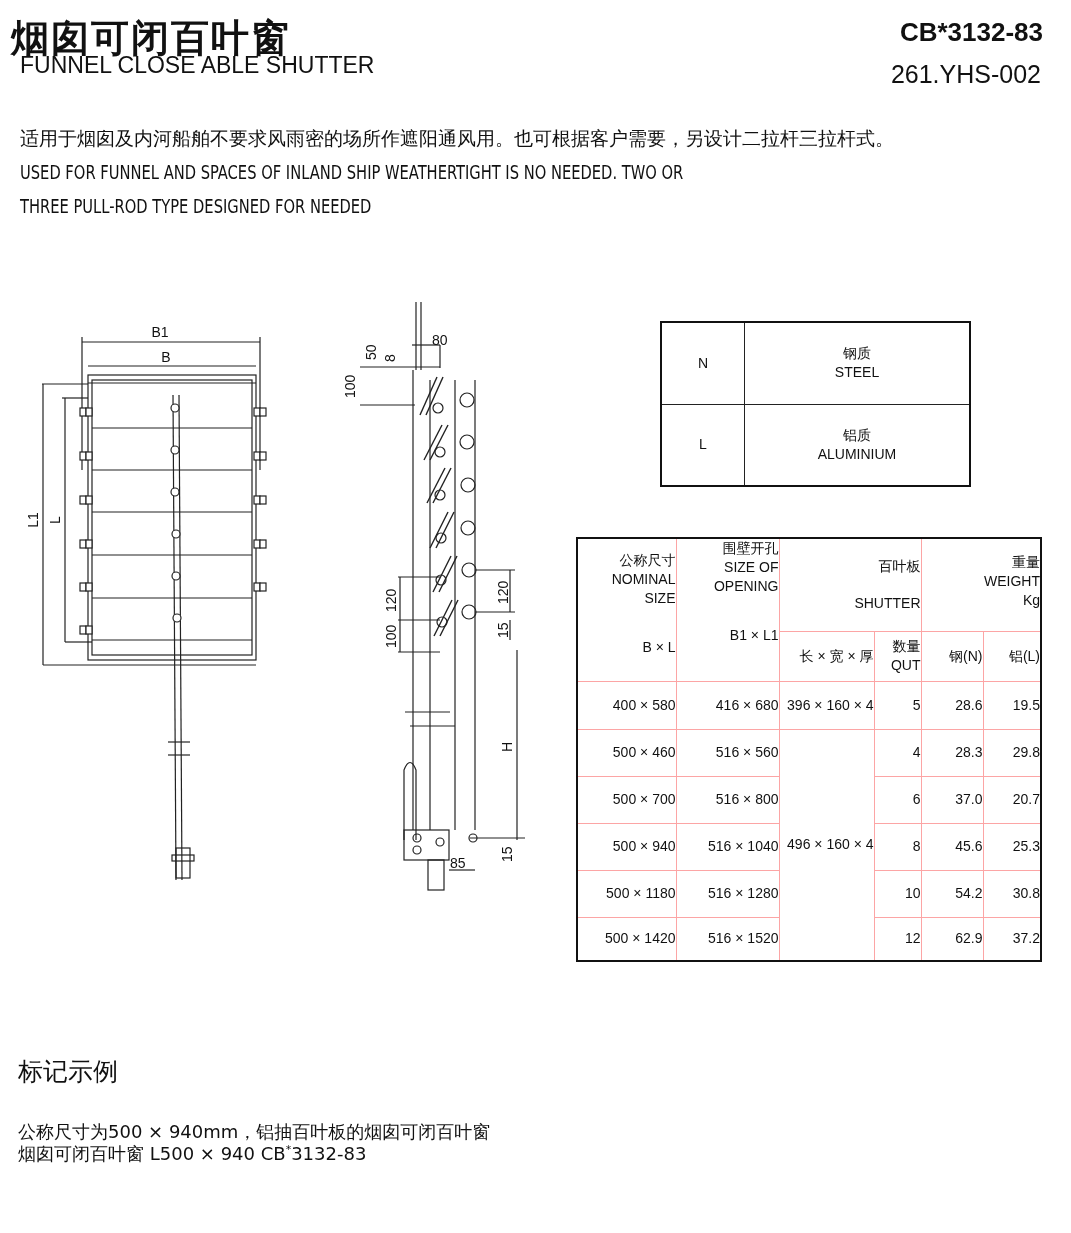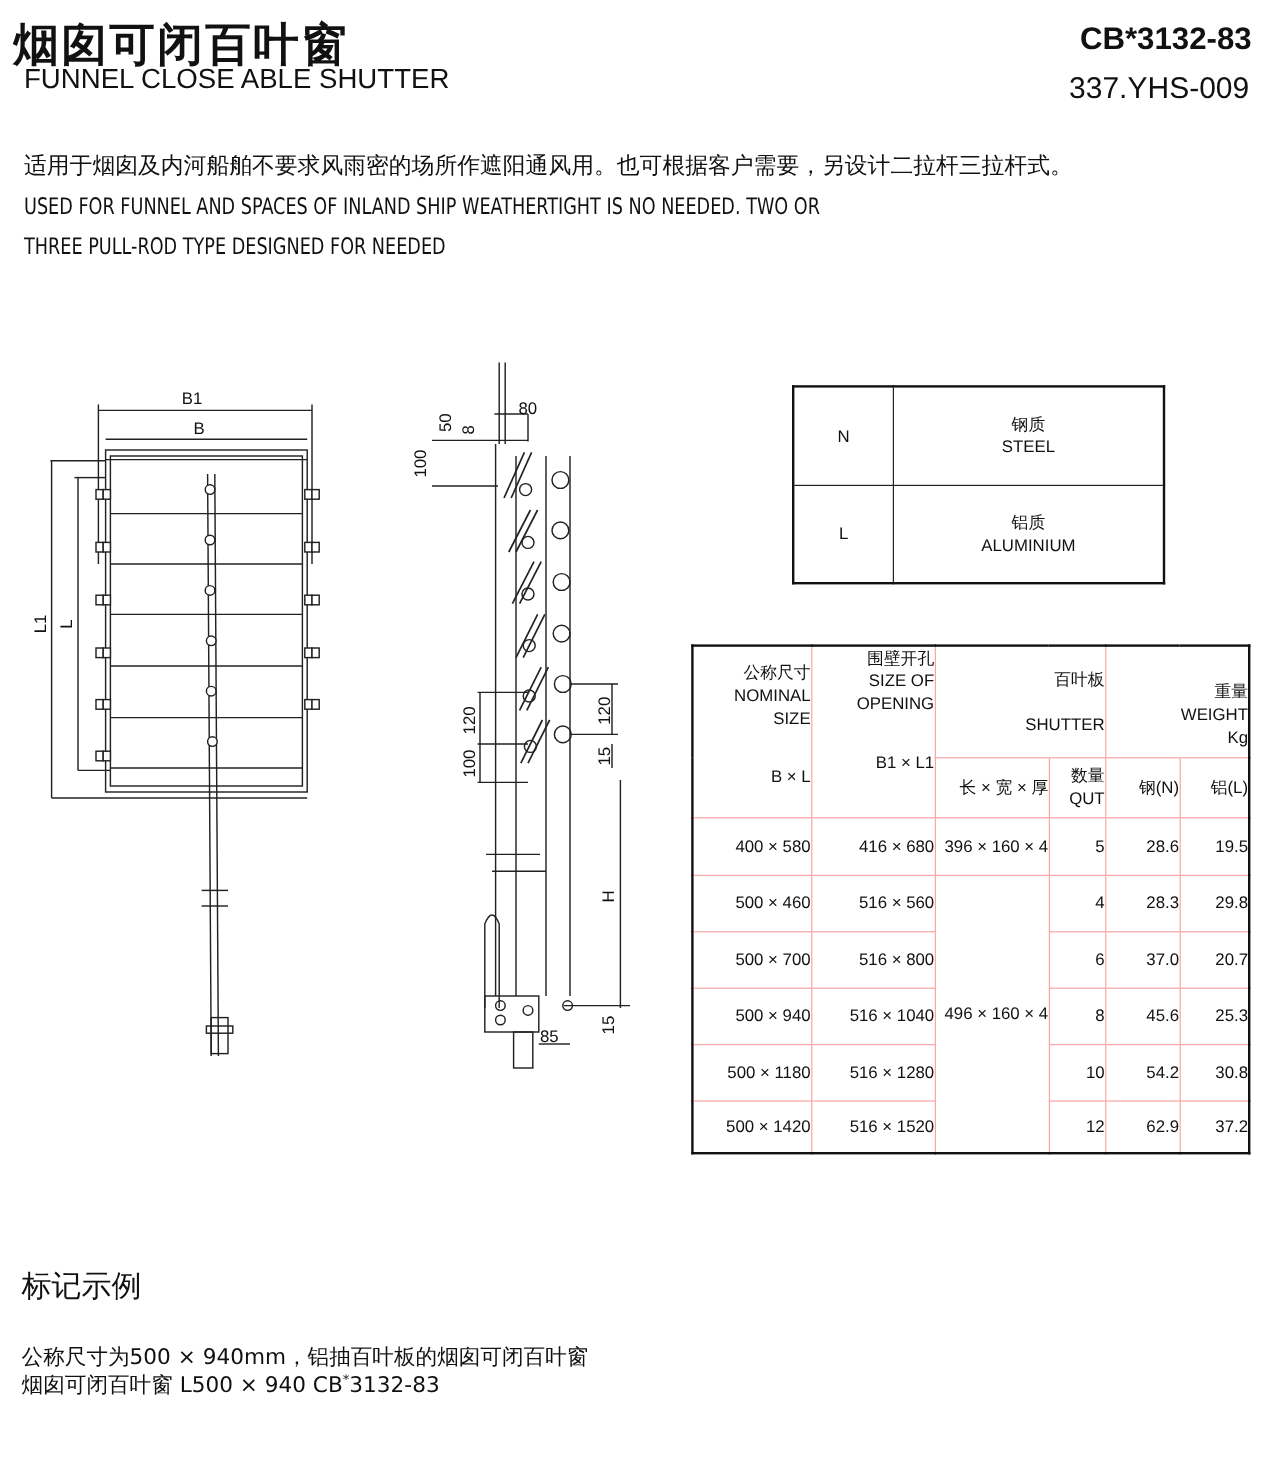--- a/index.html
+++ b/index.html
@@ -28,21 +28,21 @@
     sup { font-size: 11px; }
     svg { position: absolute; }
     .dim { font-family: "Liberation Sans", sans-serif; font-size: 14px; fill: #111; }
   </style>
 </head>
 <body>
 
 <div class="abs title-cn">烟囱可闭百叶窗</div>
 <div class="abs title-en">FUNNEL CLOSE ABLE SHUTTER</div>
 <div class="abs std-code">CB*3132-83</div>
-<div class="abs std-num">337.YHS-009</div>
+<div class="abs std-num">261.YHS-002</div>
 
 <div class="abs desc desc-cn">适用于烟囱及内河船舶不要求风雨密的场所作遮阳通风用。也可根据客户需要，另设计二拉杆三拉杆式。</div>
 <div class="abs desc desc-en1">USED FOR FUNNEL AND SPACES OF INLAND SHIP WEATHERTIGHT IS NO NEEDED. TWO OR</div>
 <div class="abs desc desc-en2">THREE PULL-ROD TYPE DESIGNED FOR NEEDED</div>
 
 <svg style="left:0;top:300px" width="300" height="590" viewBox="0 300 300 590">
   <g stroke="#222" stroke-width="1.2" fill="none">
 
     <line x1="82" y1="342" x2="260" y2="342"></line>
     <line x1="82" y1="337" x2="82" y2="470"></line>
@@ -232,21 +232,21 @@
     <td rowspan="2" style="vertical-align:top;">
       <div>围壁开孔</div>
       <div>SIZE OF</div>
       <div>OPENING</div>
       <div style="margin-top:30px">B1 × L1</div>
     </td>
     <td colspan="2">
       <div>百叶板</div>
       <div style="margin-top:18px">SHUTTER</div>
     </td>
-    <td colspan="2" style="vertical-align:top;padding-top:28px">
+    <td colspan="2" style="vertical-align:top;padding-top:14px">
       <div>重量</div>
       <div>WEIGHT</div>
       <div>Kg</div>
     </td>
   </tr>
   <tr style="height:50px">
     <td>长 × 宽 × 厚</td>
     <td>
       <div>数量</div>
       <div>QUT</div>

